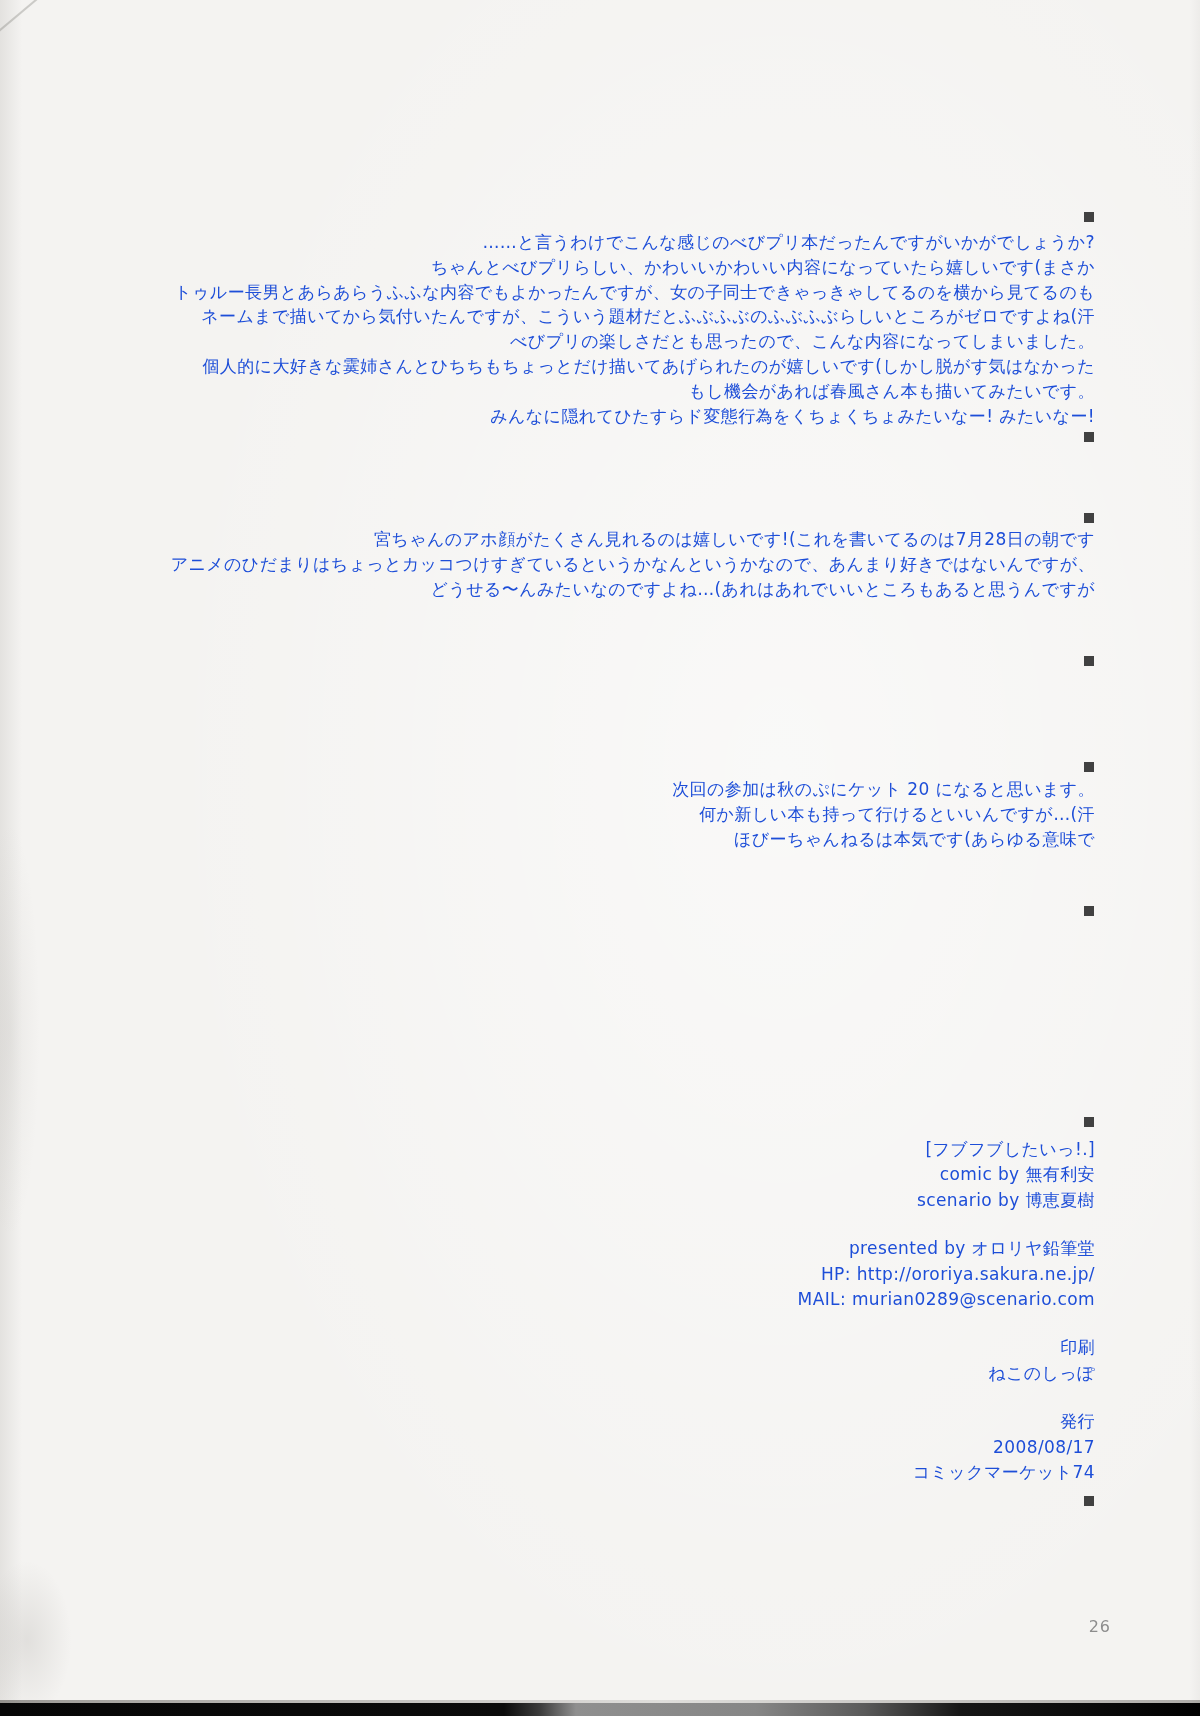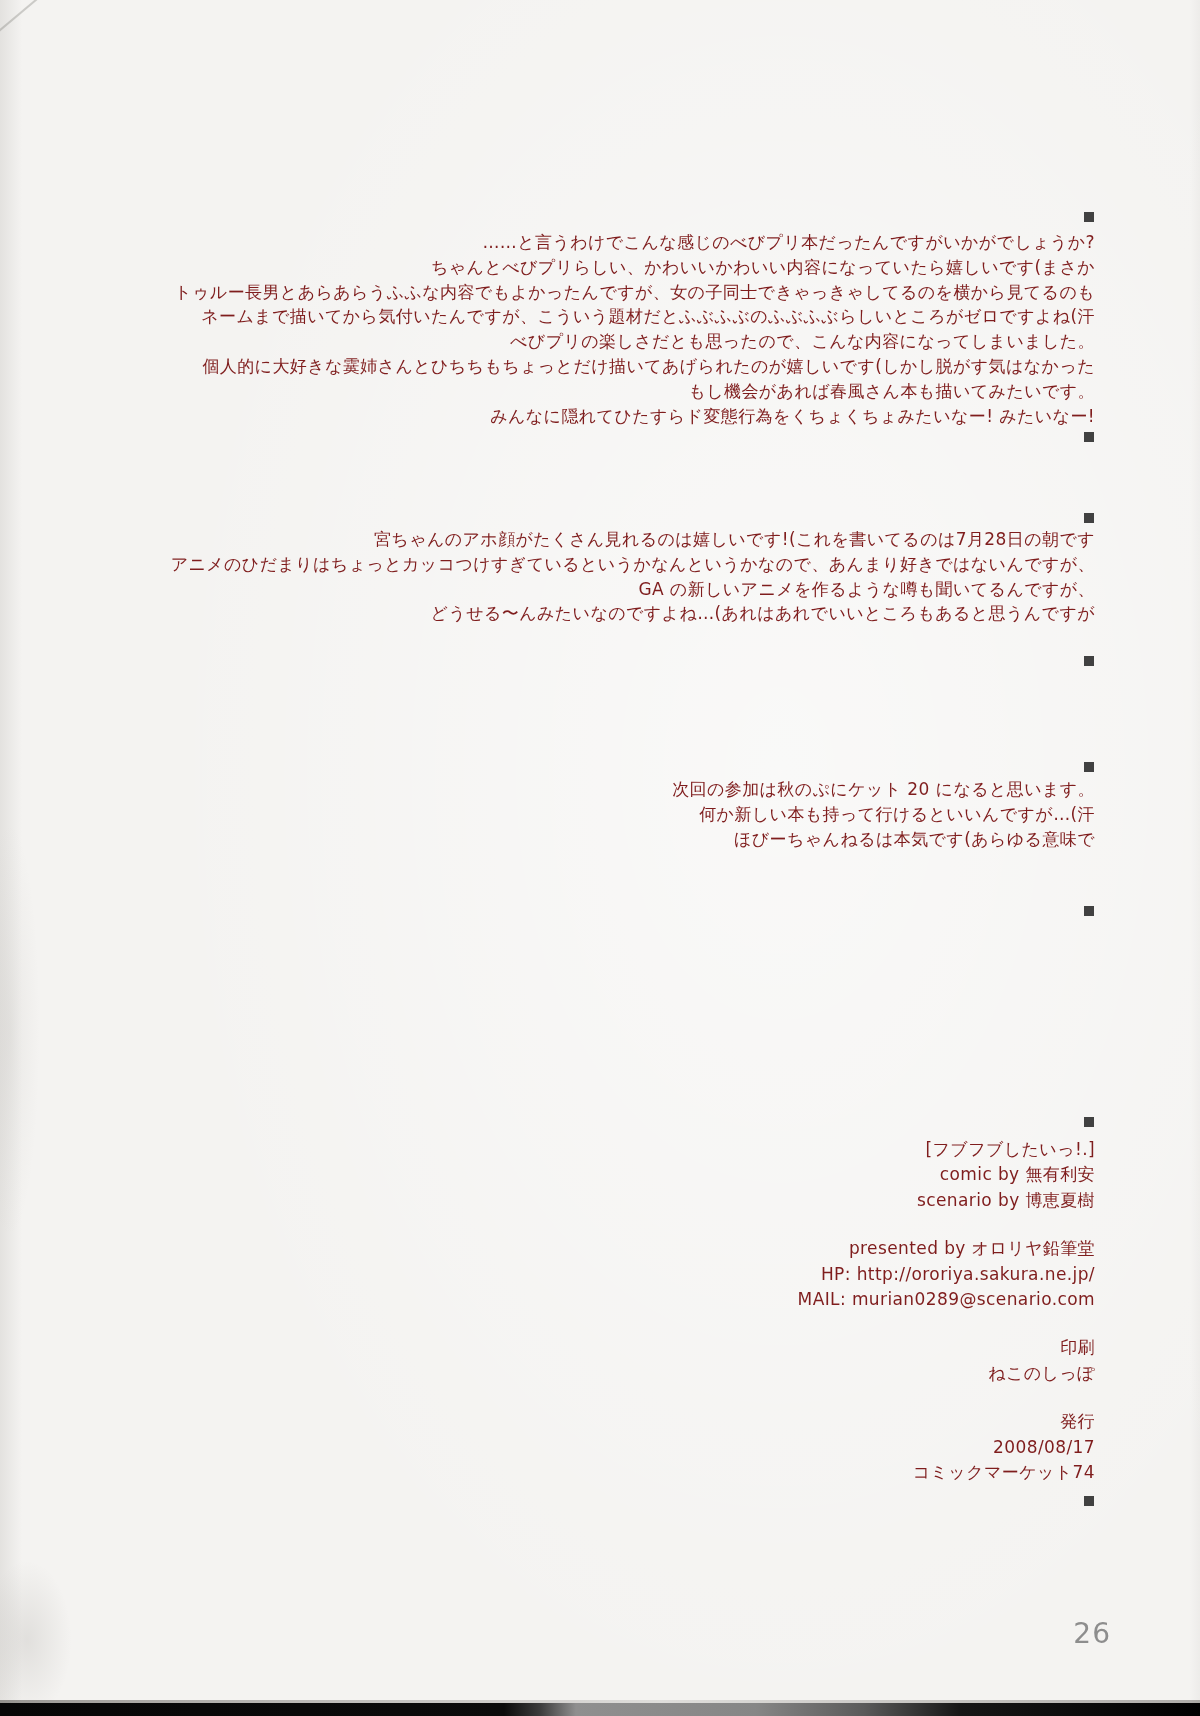--- a/index.html
+++ b/index.html
@@ -30,38 +30,38 @@
     position:absolute; left:-18px; top:1560px; width:90px; height:160px;
     background:radial-gradient(ellipse at center, rgba(108,103,96,0.14), rgba(108,103,96,0) 70%);
   }
   .blotch-b {
     position:absolute; left:-20px; top:820px; width:60px; height:420px;
     background:radial-gradient(ellipse at center, rgba(108,103,96,0.08), rgba(108,103,96,0) 70%);
   }
   .tblock {
     position:absolute; right:105px;
     text-align:right;
-    color:#7f1d1d;
+    color:#1d4ed8;
     font-size:17px;
     letter-spacing:0.4px;
   }
   .tblock .line {
     height:24.8px; line-height:24.8px;
     white-space:nowrap;
   }
   .credits .line { height:25.4px; line-height:25.4px; }
   .credits .gap { height:23px; }
   .sq {
     position:absolute; right:106px;
     width:10px; height:10px;
     background:#414141;
   }
   .pagenum {
     position:absolute; right:89px; top:1617px;
-    color:#8d8d8d; font-size:28px; letter-spacing:1px;
+    color:#8d8d8d; font-size:16px; letter-spacing:1px;
   }
   .bottom-band {
     position:absolute; left:0; right:0; bottom:0; height:13px;
     background:linear-gradient(to right,
       #060606 0%, #0b0b0b 42%, #3c3c3c 45%,
       #8f8f8f 48%, #868686 63%, #5a5a5a 72%,
       #161616 80%, #000 100%);
   }
   .bottom-band::before {
     content:"";
@@ -94,21 +94,20 @@
     <div class="line">ネームまで描いてから気付いたんですが、こういう題材だとふぶふぶのふぶふぶらしいところがゼロですよね(汗</div>
     <div class="line">べびプリの楽しさだとも思ったので、こんな内容になってしまいました。</div>
     <div class="line">個人的に大好きな霙姉さんとひちちもちょっとだけ描いてあげられたのが嬉しいです(しかし脱がす気はなかった</div>
     <div class="line">もし機会があれば春風さん本も描いてみたいです。</div>
     <div class="line">みんなに隠れてひたすらド変態行為をくちょくちょみたいなー! みたいなー!</div>
   </div>
 
   <div class="tblock" style="top:527px">
     <div class="line">宮ちゃんのアホ顔がたくさん見れるのは嬉しいです!(これを書いてるのは7月28日の朝です</div>
     <div class="line">アニメのひだまりはちょっとカッコつけすぎているというかなんというかなので、あんまり好きではないんですが、</div>
-    <div class="line">GA の新しいアニメを作るような噂も聞いてるんですが、</div>
     <div class="line">どうせる〜んみたいなのですよね…(あれはあれでいいところもあると思うんですが</div>
   </div>
 
   <div class="tblock" style="top:777px">
     <div class="line">次回の参加は秋のぷにケット 20 になると思います。</div>
     <div class="line">何か新しい本も持って行けるといいんですが…(汗</div>
     <div class="line">ほびーちゃんねるは本気です(あらゆる意味で</div>
   </div>
 
   <div class="tblock credits" style="top:1137px">

